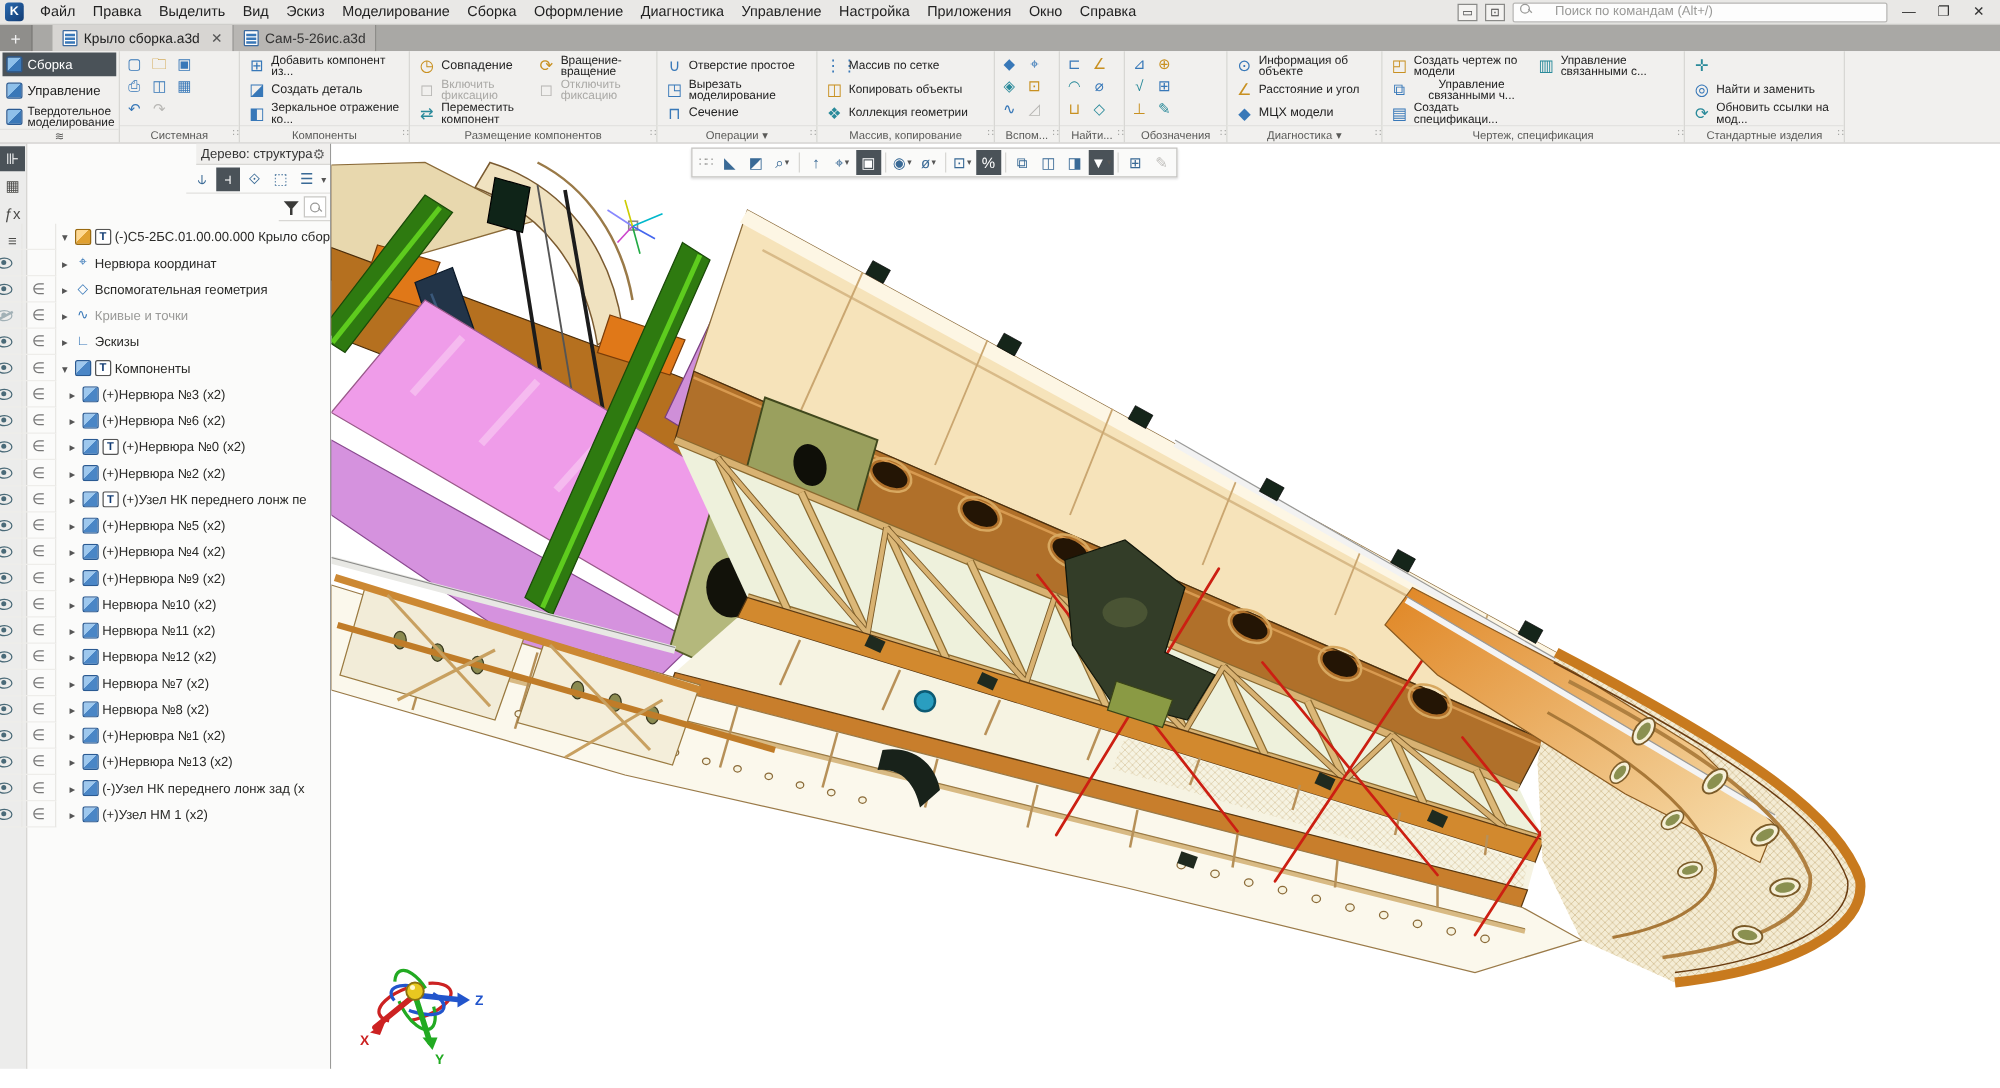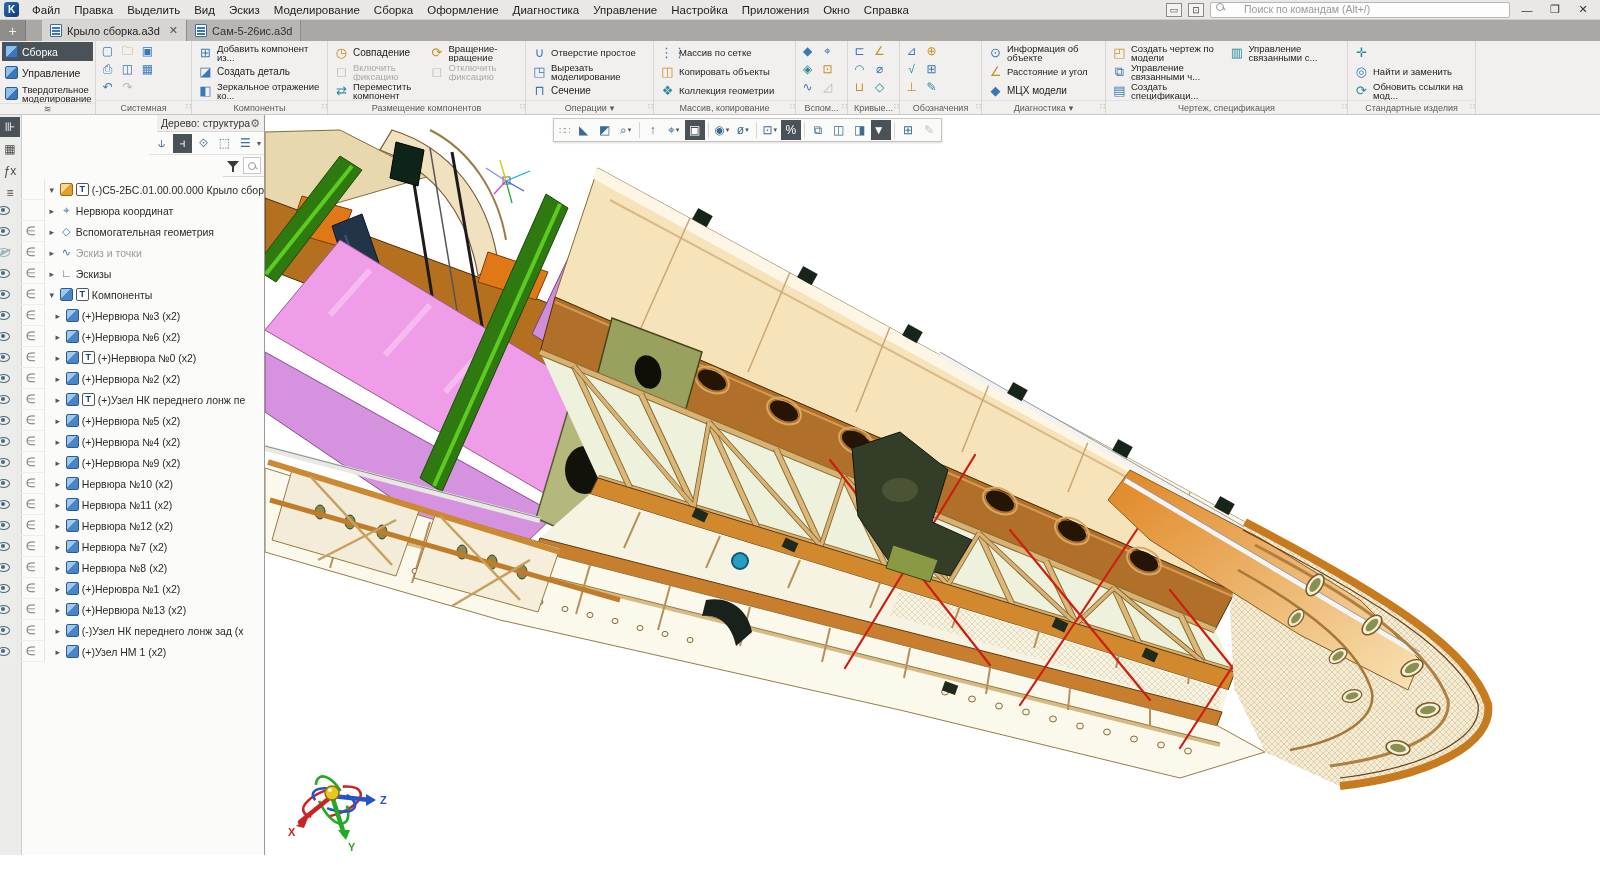--- a/index.html
+++ b/index.html
@@ -319,21 +319,21 @@
             <div class="icongrid2">
               <div class="gi ri ">⊏</div>
               <div class="gi ri amber">∠</div>
               <div class="gi ri teal">◠</div>
               <div class="gi ri ">⌀</div>
               <div class="gi ri amber">⊔</div>
               <div class="gi ri teal">◇</div>
             </div>
           </div>
           <div class="rsec-label">
-            <span>Кривые...</span>
+            <span>Найти...</span>
             <span class="grip">∷</span>
           </div>
         </div>
         <div class="rsec" style="width: 82px;">
           <div class="rsec-body">
             <div class="icongrid2">
               <div class="gi ri ">⊿</div>
               <div class="gi ri amber">⊕</div>
               <div class="gi ri teal">√</div>
               <div class="gi ri ">⊞</div>
@@ -371,21 +371,21 @@
         </div>
         <div class="rsec" style="width: 242px;">
           <div class="rsec-body">
             <div class="btncol" style="width: 50%;">
               <div class="rbtn">
                 <span class="ri amber">◰</span>
                 <span class="txt2" style="max-width: 110px; white-space: normal;">Создать чертеж по модели</span>
               </div>
               <div class="rbtn">
                 <span class="ri ">⧉</span>
-                <span class="txt2" style="max-width: 110px; white-space: normal;">Управление связанными ч...</span>
+                <span class="txt2" style="max-width: 110px; white-space: normal; text-align: center;">Управление связанными ч...</span>
               </div>
               <div class="rbtn">
                 <span class="ri ">▤</span>
                 <span class="txt2" style="max-width: 110px; white-space: normal;">Создать спецификаци...</span>
               </div>
             </div>
             <div class="btncol" style="width: 50%;">
               <div class="rbtn">
                 <span class="ri teal">▥</span>
                 <span class="txt2" style="max-width: 110px; white-space: normal;">Управление связанными с...</span>
@@ -487,21 +487,21 @@
           <div class="trow dimrow">
             <div class="tcell">
               <span class="eye off"></span>
             </div>
             <div class="tcell">
               <span class="belongs">∈</span>
             </div>
             <div class="tlabel">
               <span class="exp">▸</span>
               <span class="chip glyph">∿</span>
-              <span>Эскиз и точки</span>
+              <span>Кривые и точки</span>
             </div>
           </div>
           <div class="trow">
             <div class="tcell">
               <span class="eye"></span>
             </div>
             <div class="tcell">
               <span class="belongs">∈</span>
             </div>
             <div class="tlabel">

